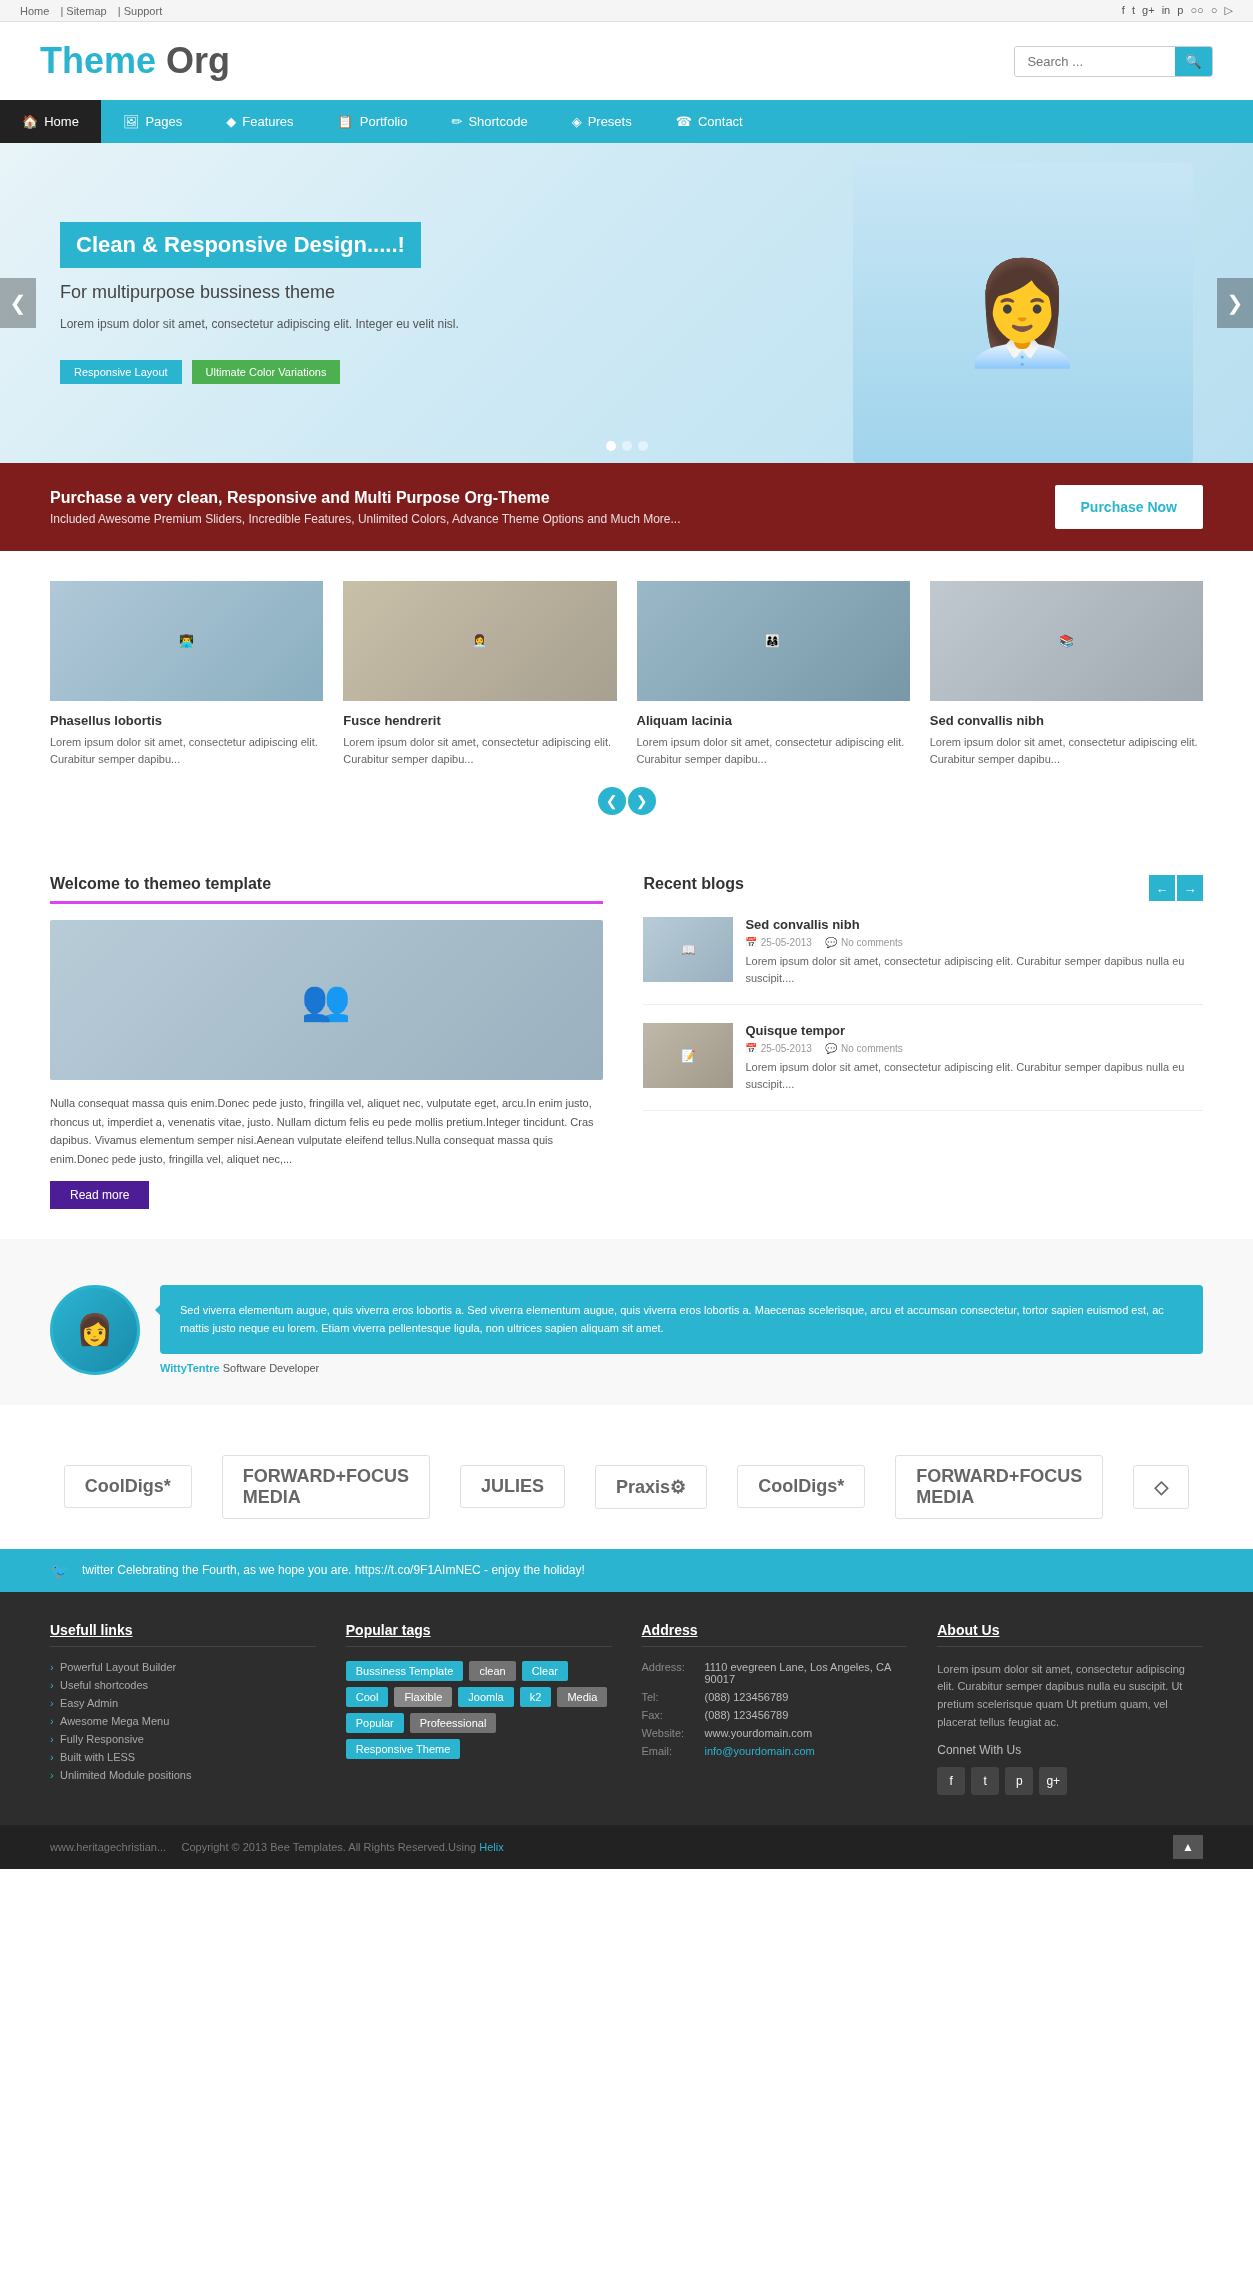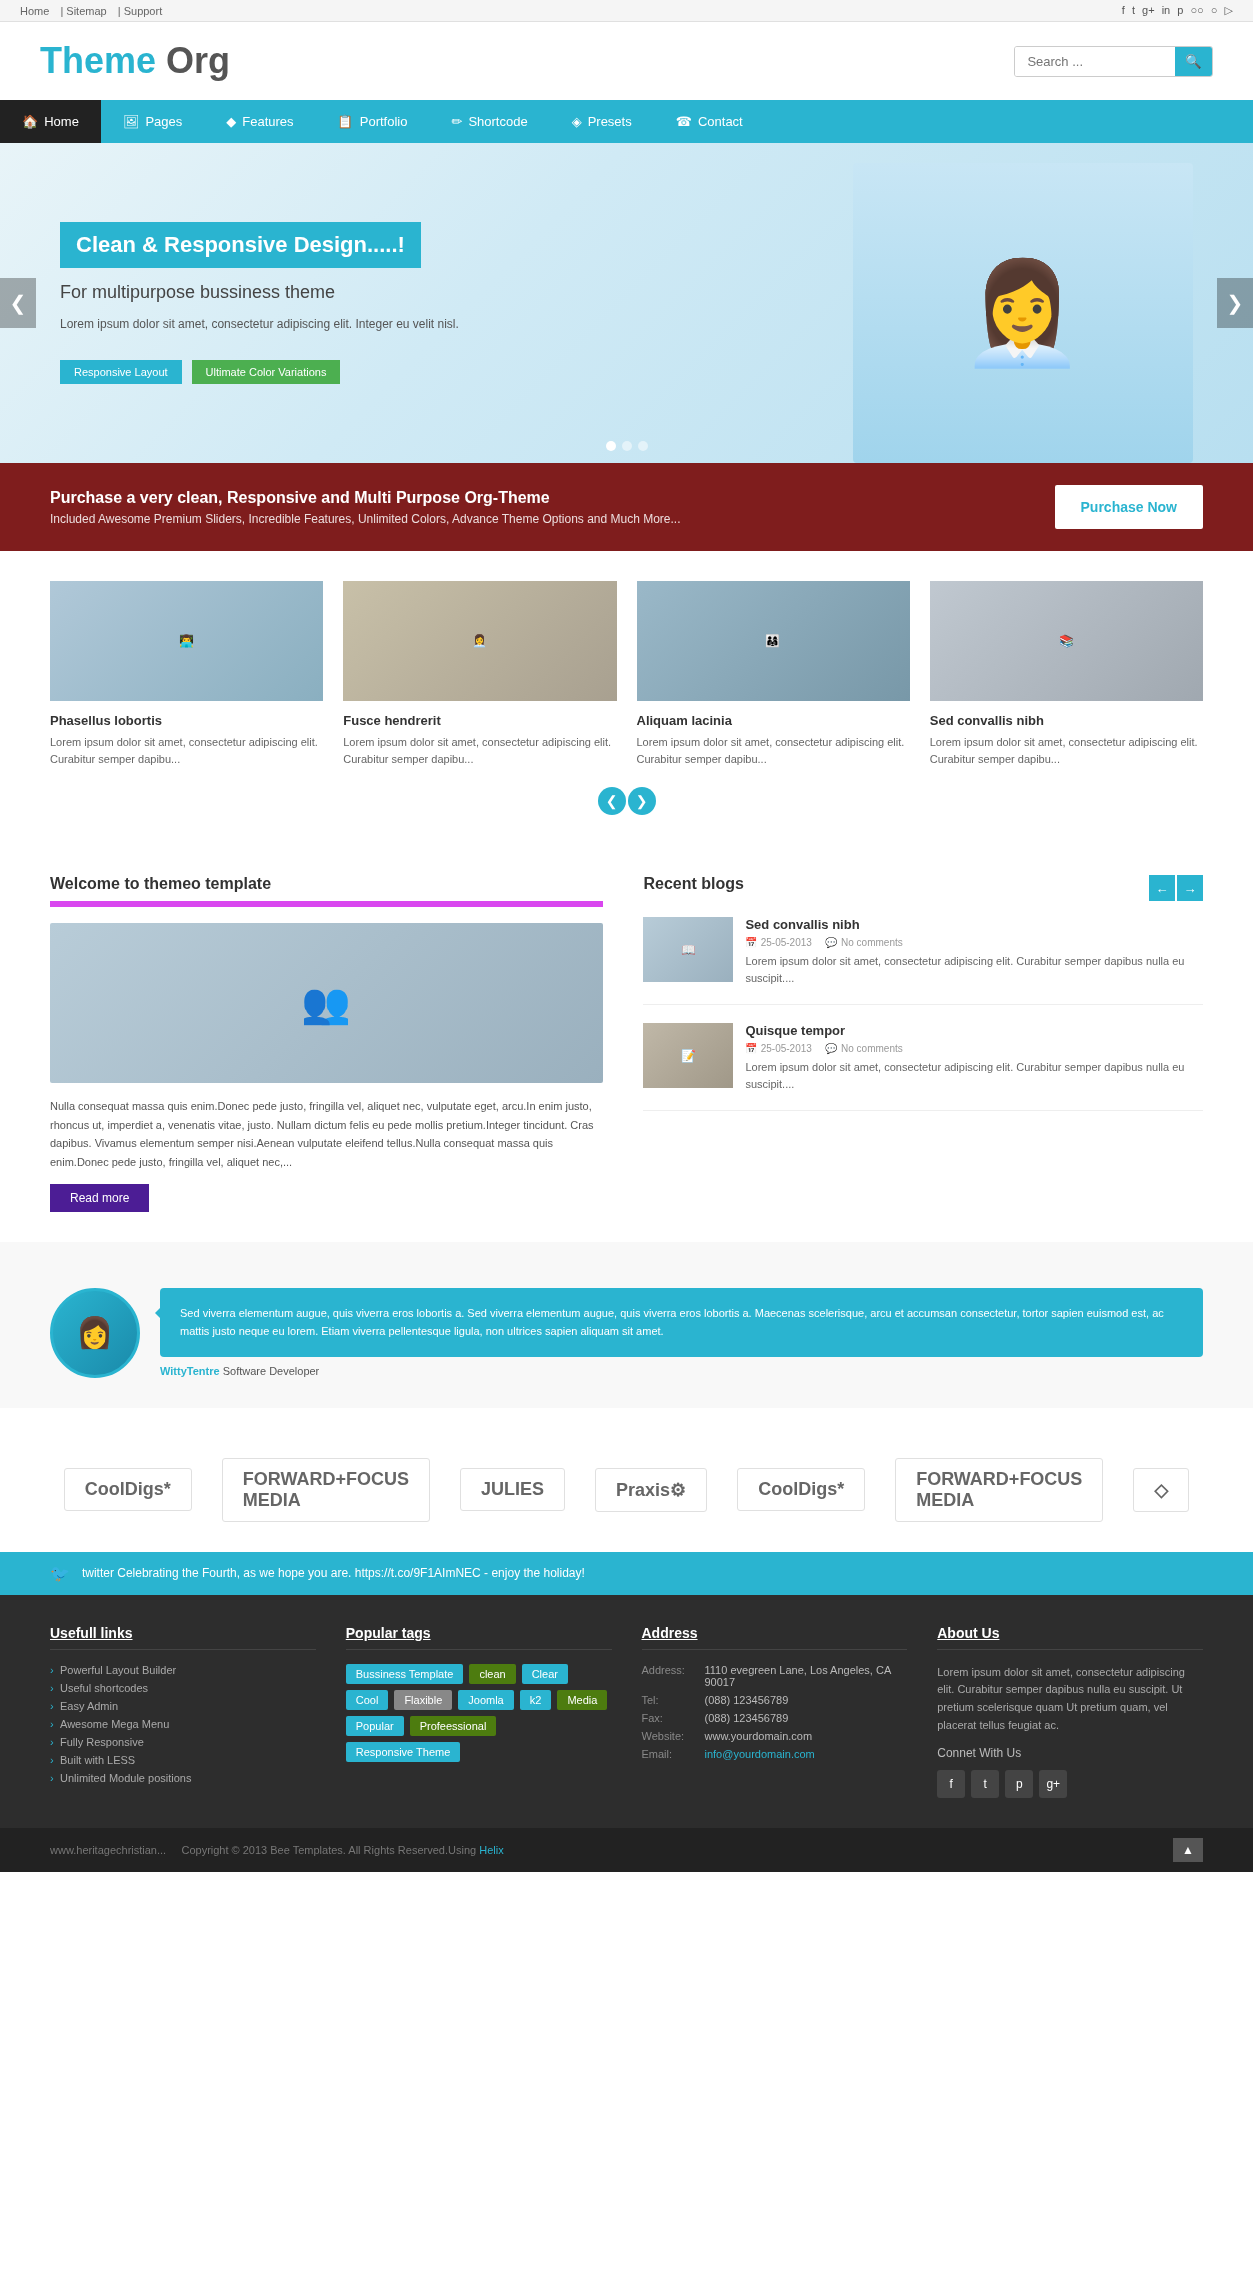--- a/index.html
+++ b/index.html
@@ -59,21 +59,21 @@
     .card-img-4 { background: linear-gradient(135deg, #c0c8d0, #a0a8b0); }
     .card h4 { font-size: 13px; color: #333; margin-bottom: 6px; }
     .card p { font-size: 11px; color: #666; line-height: 1.5; }
     .cards-nav { display: flex; justify-content: center; gap: 2px; margin-top: 20px; }
     .cards-nav-btn { background: #2ab4d0; color: white; border: none; width: 28px; height: 28px; border-radius: 50%; cursor: pointer; font-size: 14px; }
 
     
     .two-col { display: flex; gap: 40px; padding: 30px 50px; }
     .col-left { flex: 0 0 48%; }
     .col-right { flex: 1; }
-    .section-title { font-size: 16px; font-weight: bold; color: #333; margin-bottom: 16px; border-bottom: 6px solid #d946ef; padding-bottom: 8px; }
+    .section-title { font-size: 16px; font-weight: bold; color: #333; margin-bottom: 16px; border-bottom: 3px solid #d946ef; padding-bottom: 8px; }
     .welcome-img { width: 100%; height: 160px; background: linear-gradient(135deg, #b8ccd8, #9ab0be); margin-bottom: 14px; display: flex; align-items: center; justify-content: center; font-size: 40px; color: #7a98a8; border-radius: 2px; }
     .welcome-text { font-size: 11px; color: #555; line-height: 1.7; margin-bottom: 12px; }
     .read-more-btn { background: #4c1d95; color: white; border: none; padding: 7px 20px; cursor: pointer; font-size: 12px; }
 
     
     .blog-header { display: flex; justify-content: space-between; align-items: center; margin-bottom: 16px; }
     .blog-nav-btns { display: flex; gap: 2px; }
     .blog-nav-btn { background: #2ab4d0; color: white; border: none; width: 26px; height: 26px; cursor: pointer; font-size: 13px; }
     .blog-post { display: flex; gap: 12px; margin-bottom: 18px; padding-bottom: 18px; border-bottom: 1px solid #eee; }
     .blog-img { width: 90px; height: 65px; background: #ccc; flex-shrink: 0; display: flex; align-items: center; justify-content: center; }
@@ -106,21 +106,21 @@
     .footer { background: #2d2d2d; padding: 30px 50px; }
     .footer-grid { display: grid; grid-template-columns: repeat(4, 1fr); gap: 30px; }
     .footer-col h4 { color: #fff; font-size: 14px; margin-bottom: 14px; border-bottom: 1px solid #444; padding-bottom: 8px; text-decoration: underline; }
     .footer-link { color: #aaa; font-size: 11px; display: block; margin-bottom: 6px; text-decoration: none; padding-left: 10px; position: relative; }
     .footer-link::before { content: '›'; position: absolute; left: 0; color: #2ab4d0; }
 
     
     .tags { display: flex; flex-wrap: wrap; gap: 6px; }
     .tag { padding: 4px 10px; font-size: 11px; color: white; border-radius: 2px; cursor: pointer; }
     .tag-blue { background: #2ab4d0; }
-    .tag-dark { background: #4d7c0f; }
+    .tag-dark { background: #737373; }
     .tag-gray { background: #888; }
 
     
     .address-row { display: flex; gap: 8px; margin-bottom: 6px; font-size: 11px; color: #aaa; }
     .address-label { color: #888; min-width: 55px; }
     .address-value { color: #bbb; }
     .address-value a { color: #2ab4d0; text-decoration: none; }
 
     
     .about-text { font-size: 11px; color: #aaa; line-height: 1.6; margin-bottom: 12px; }

